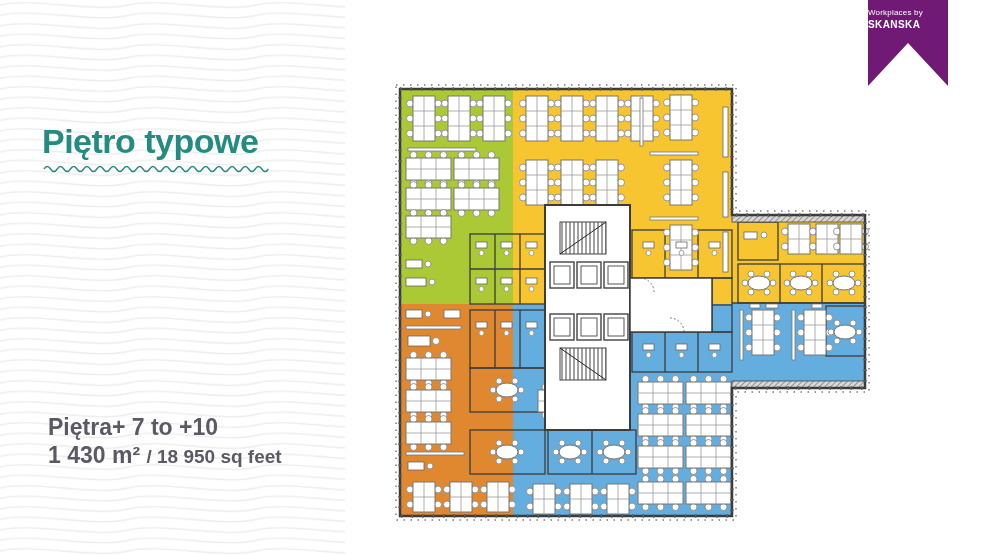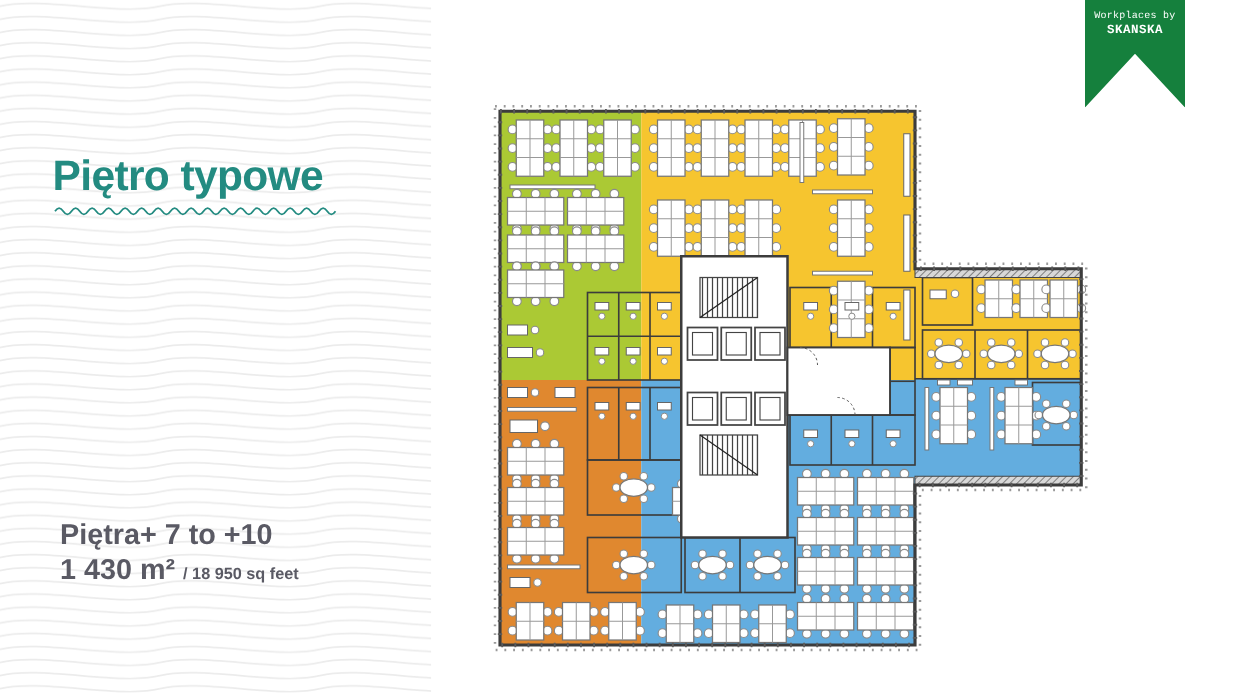--- a/index.html
+++ b/index.html
@@ -14,26 +14,26 @@
     position:absolute;left:42px;top:122px;
     font-size:34px;font-weight:bold;color:#238B81;letter-spacing:-0.5px;
     white-space:nowrap;
   }
   .title-underline{position:absolute;left:42px;top:163px;width:232px;height:12px;}
   .specs{
     position:absolute;left:48px;top:413px;
     color:#5A5A64;font-size:23px;font-weight:bold;line-height:28px;
     white-space:nowrap;
   }
-  .specs .small{font-size:13px;font-weight:bold;}
+  .specs .small{font-size:19px;font-weight:bold;}
   .ribbon{
     position:absolute;left:868px;top:0;width:80px;height:86px;z-index:3;
-    background:#15803d;
+    background:#701a75;
     clip-path:polygon(0 0,100% 0,100% 100%,50% 50%,0 100%);
-    color:#ffffff;text-align:center;font-family:Liberation Mono, monospace;
+    color:#ffffff;text-align:left;
   }
   .ribbon .tagline{font-size:8px;margin-top:8px;letter-spacing:0.2px;}
   .ribbon .brand{font-size:10px;font-weight:bold;letter-spacing:0.4px;margin-top:2px;}
   .floorplan-wrap{position:absolute;left:388px;top:82px;width:500px;height:450px;z-index:2;}
   svg{display:block;}
 </style>
 </head>
 <body>
 
 <svg class="wave-bg" viewBox="0 0 345 555">

